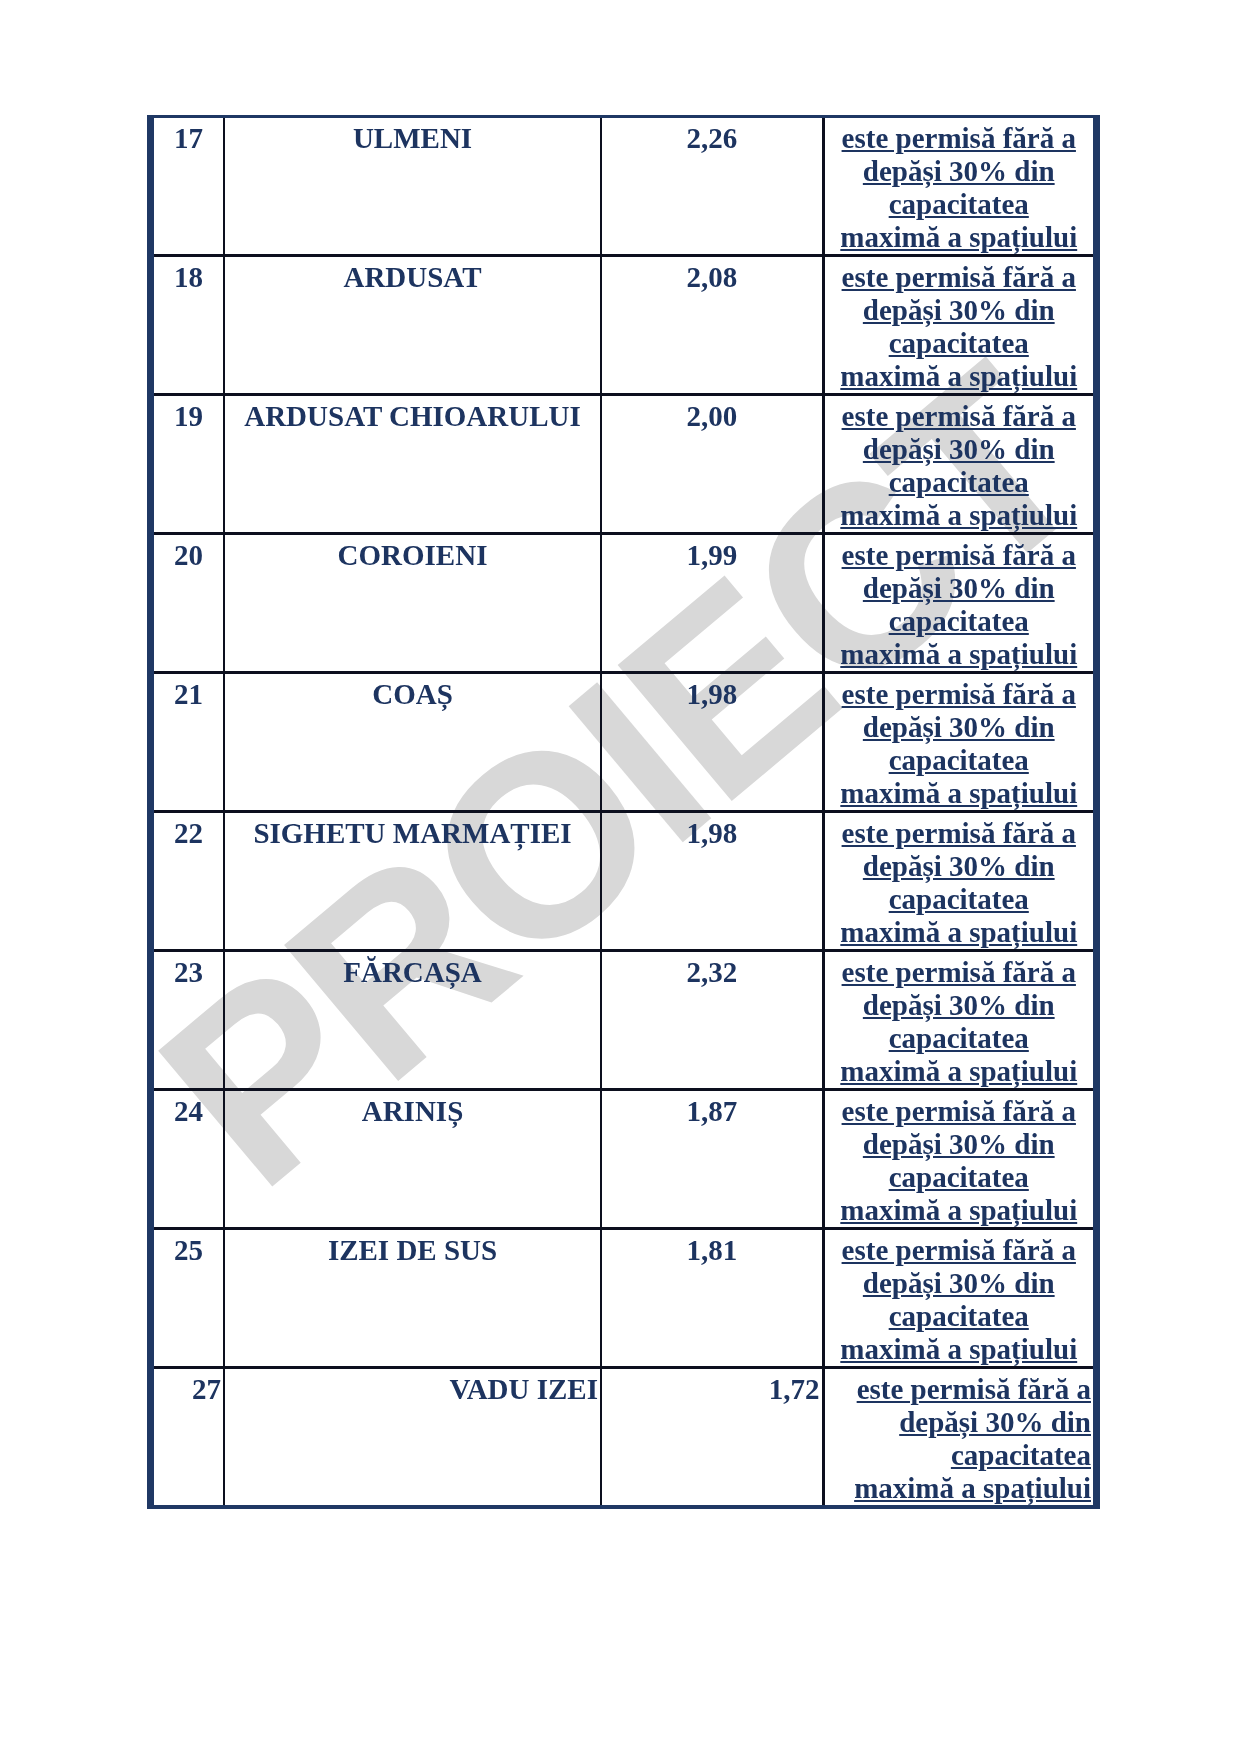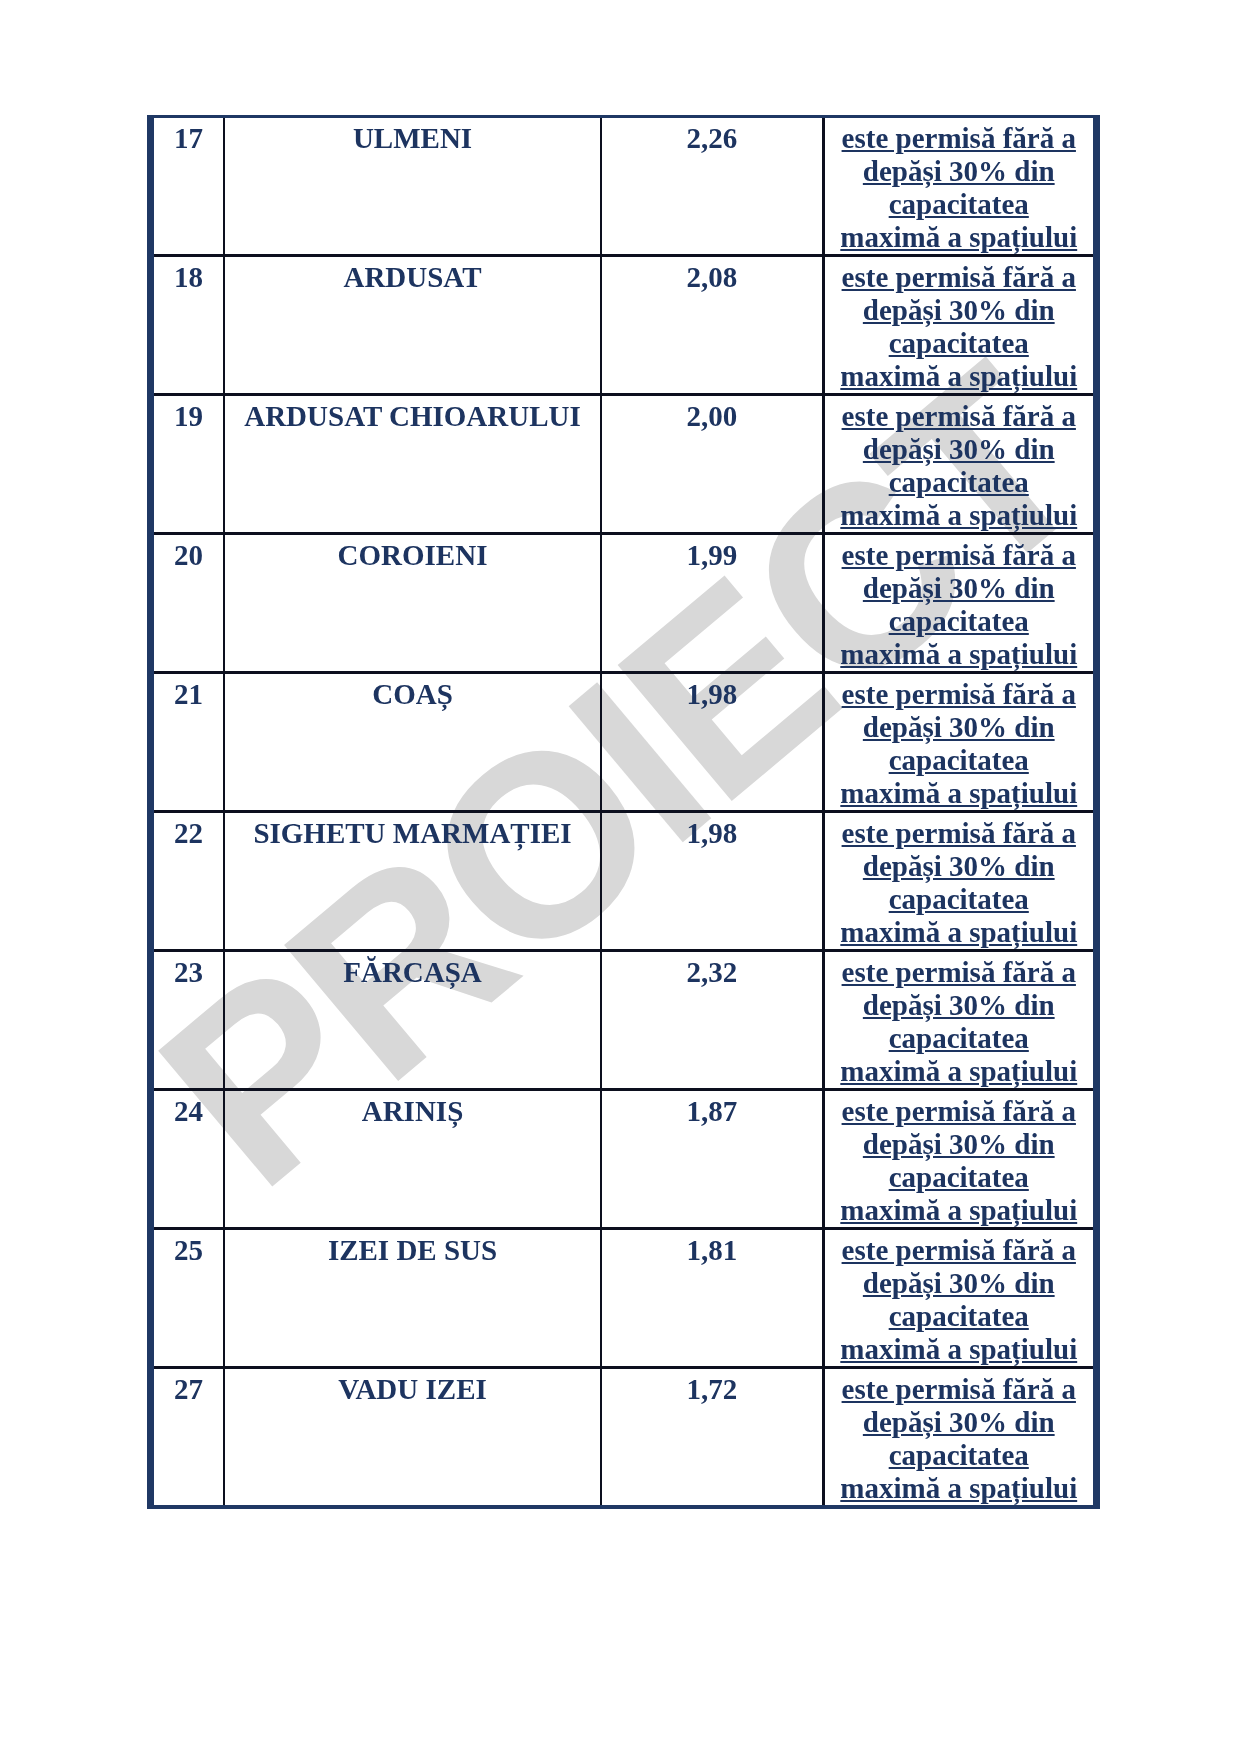--- a/index.html
+++ b/index.html
@@ -47,21 +47,21 @@
     text-align:center;
     height:132px;
     padding:4px 2px 0 2px;
     font-weight:700;
     font-size:29px;
     line-height:33px;
     color:var(--text-navy,#1d3460);
     border-bottom:3px solid var(--grid-line,#0c0f1e);
     overflow:hidden;
   }
-  table.incidence tr:last-child td{border-bottom:none;}
+  table.incidence tr:last-child td{border-bottom:none;text-align:right;}
   table.incidence td + td{border-left:2px solid var(--grid-line,#0c0f1e);}
   table.incidence td.cell-restriction{border-left-width:3px;}
   .restriction-line{white-space:nowrap;text-decoration:underline;}
 </style>
 </head>
 <body>
 
 <div class="page" style="--text-navy: #1d3460; --border-navy: #1f3864; --grid-line: #0c0f1e; --watermark-gray: #d8d8d8;">
 
   <div class="watermark">PROIECT</div>

